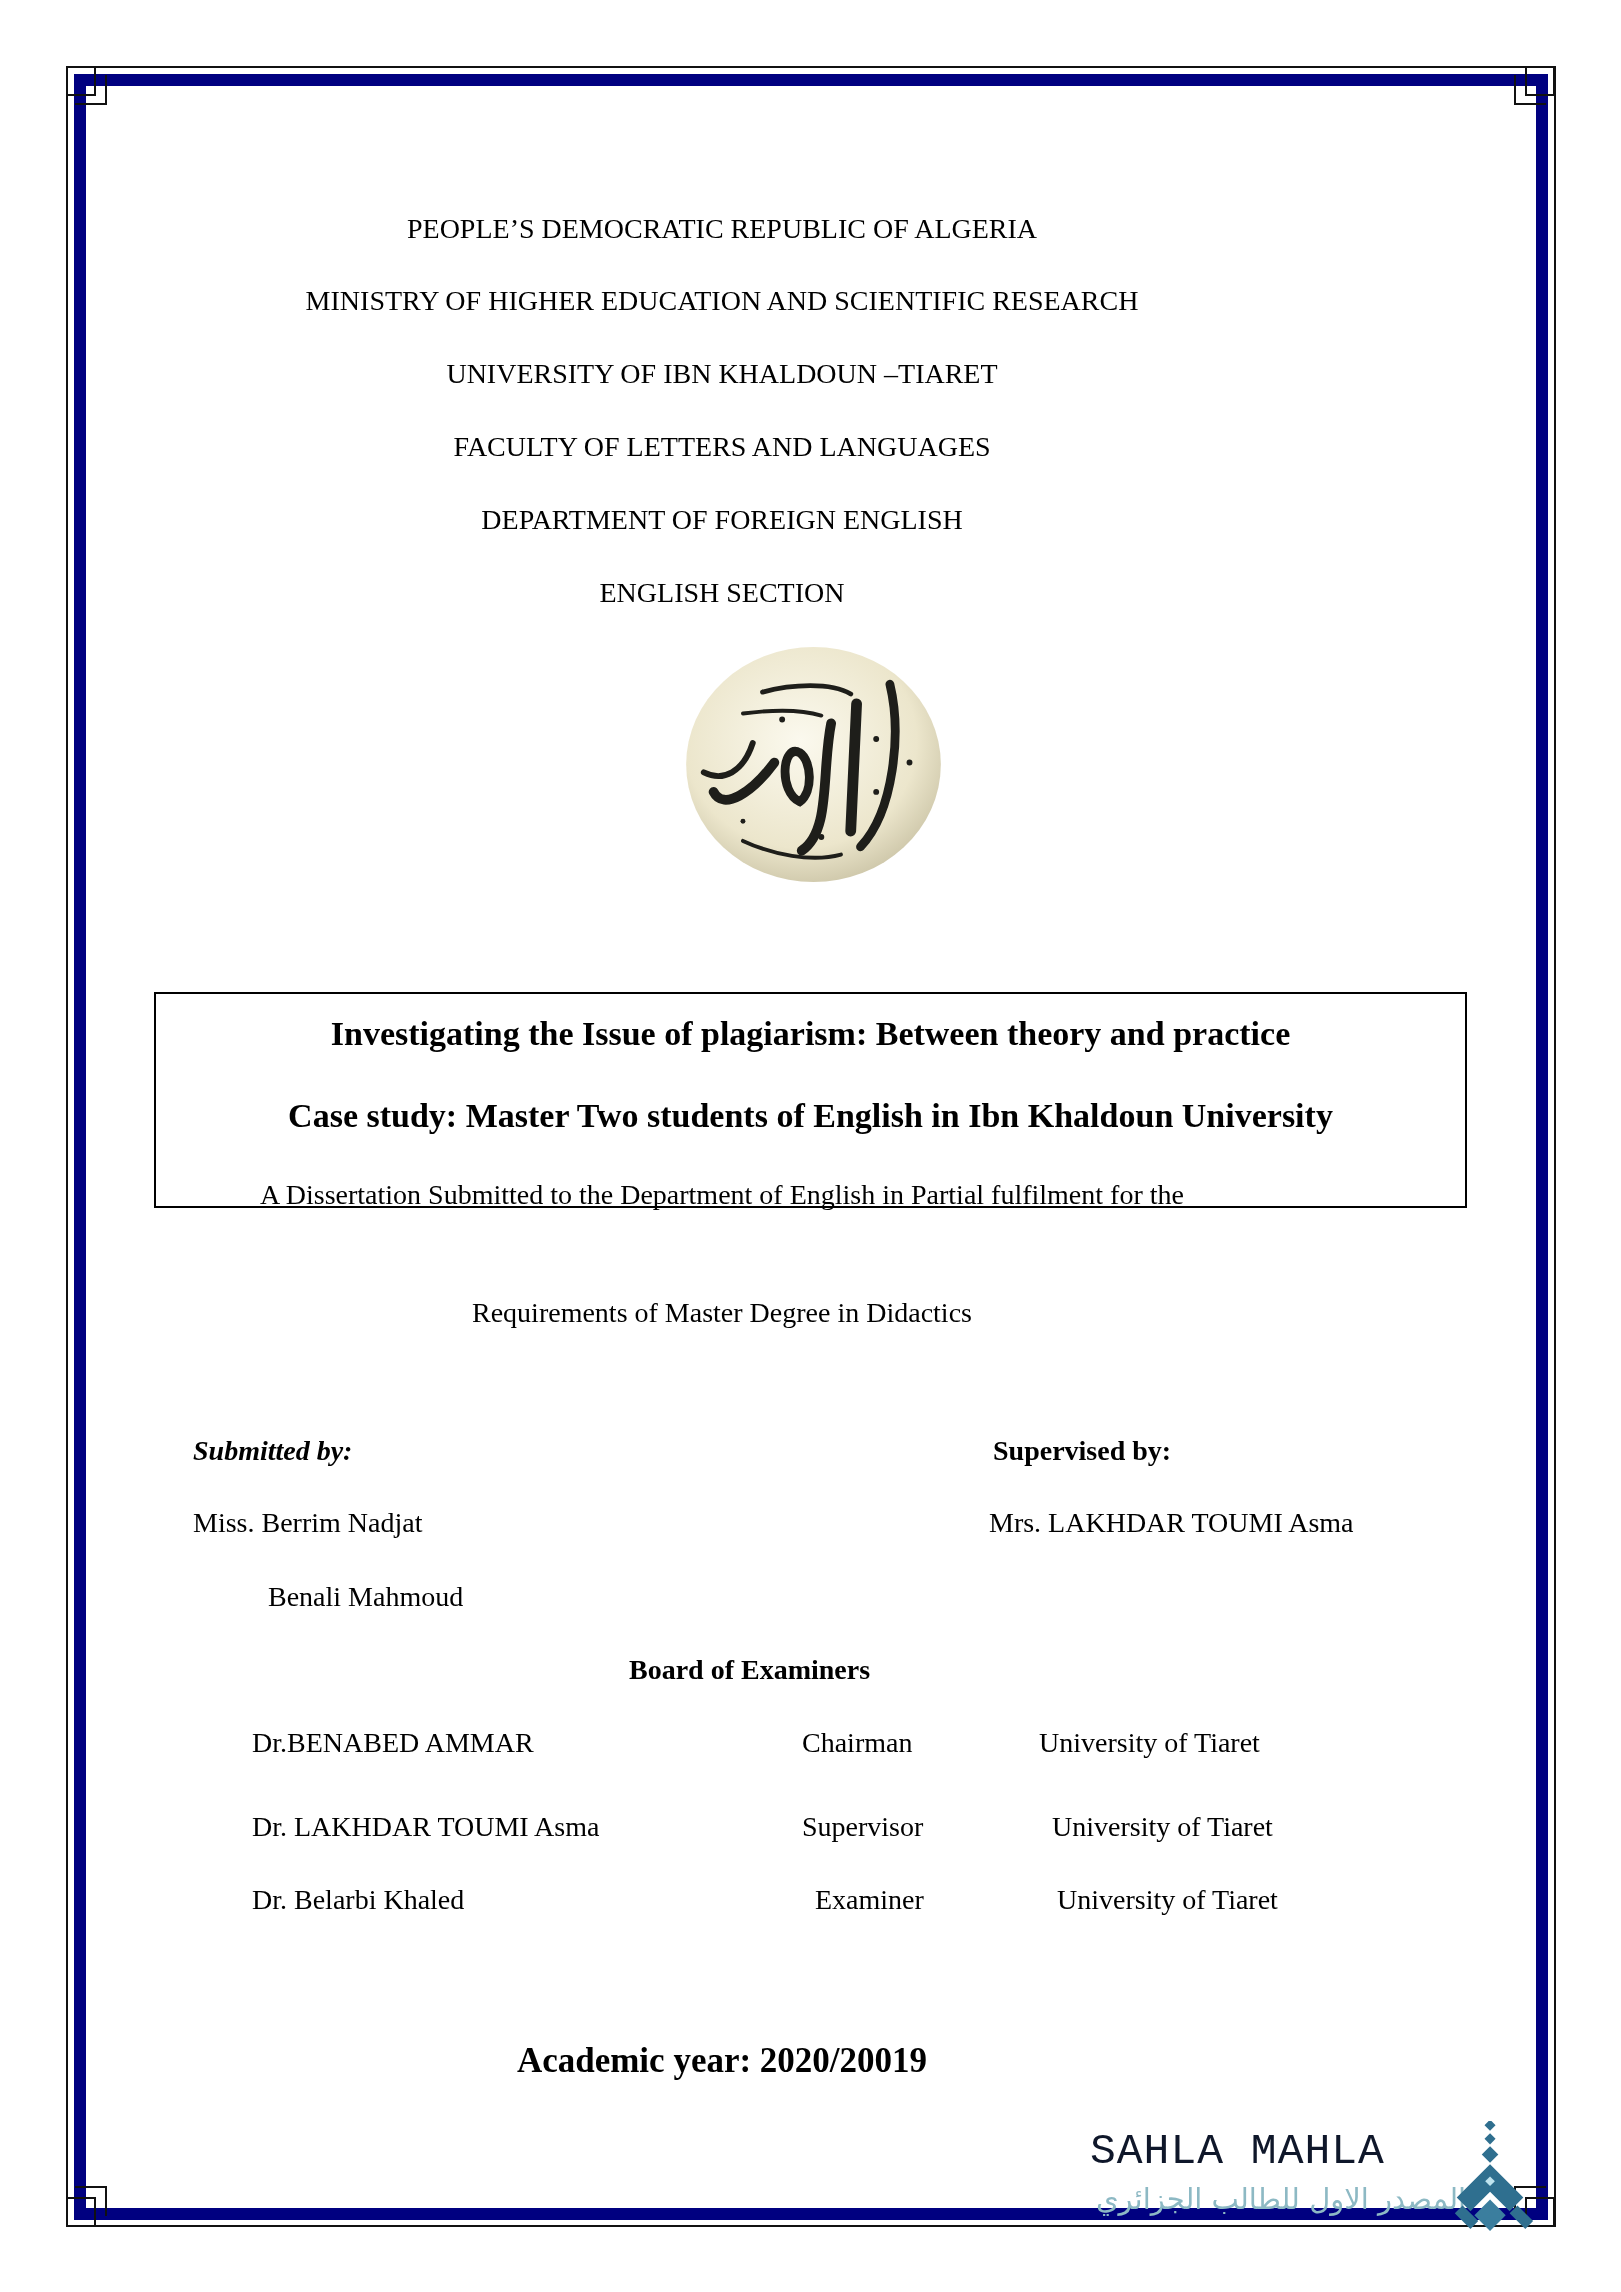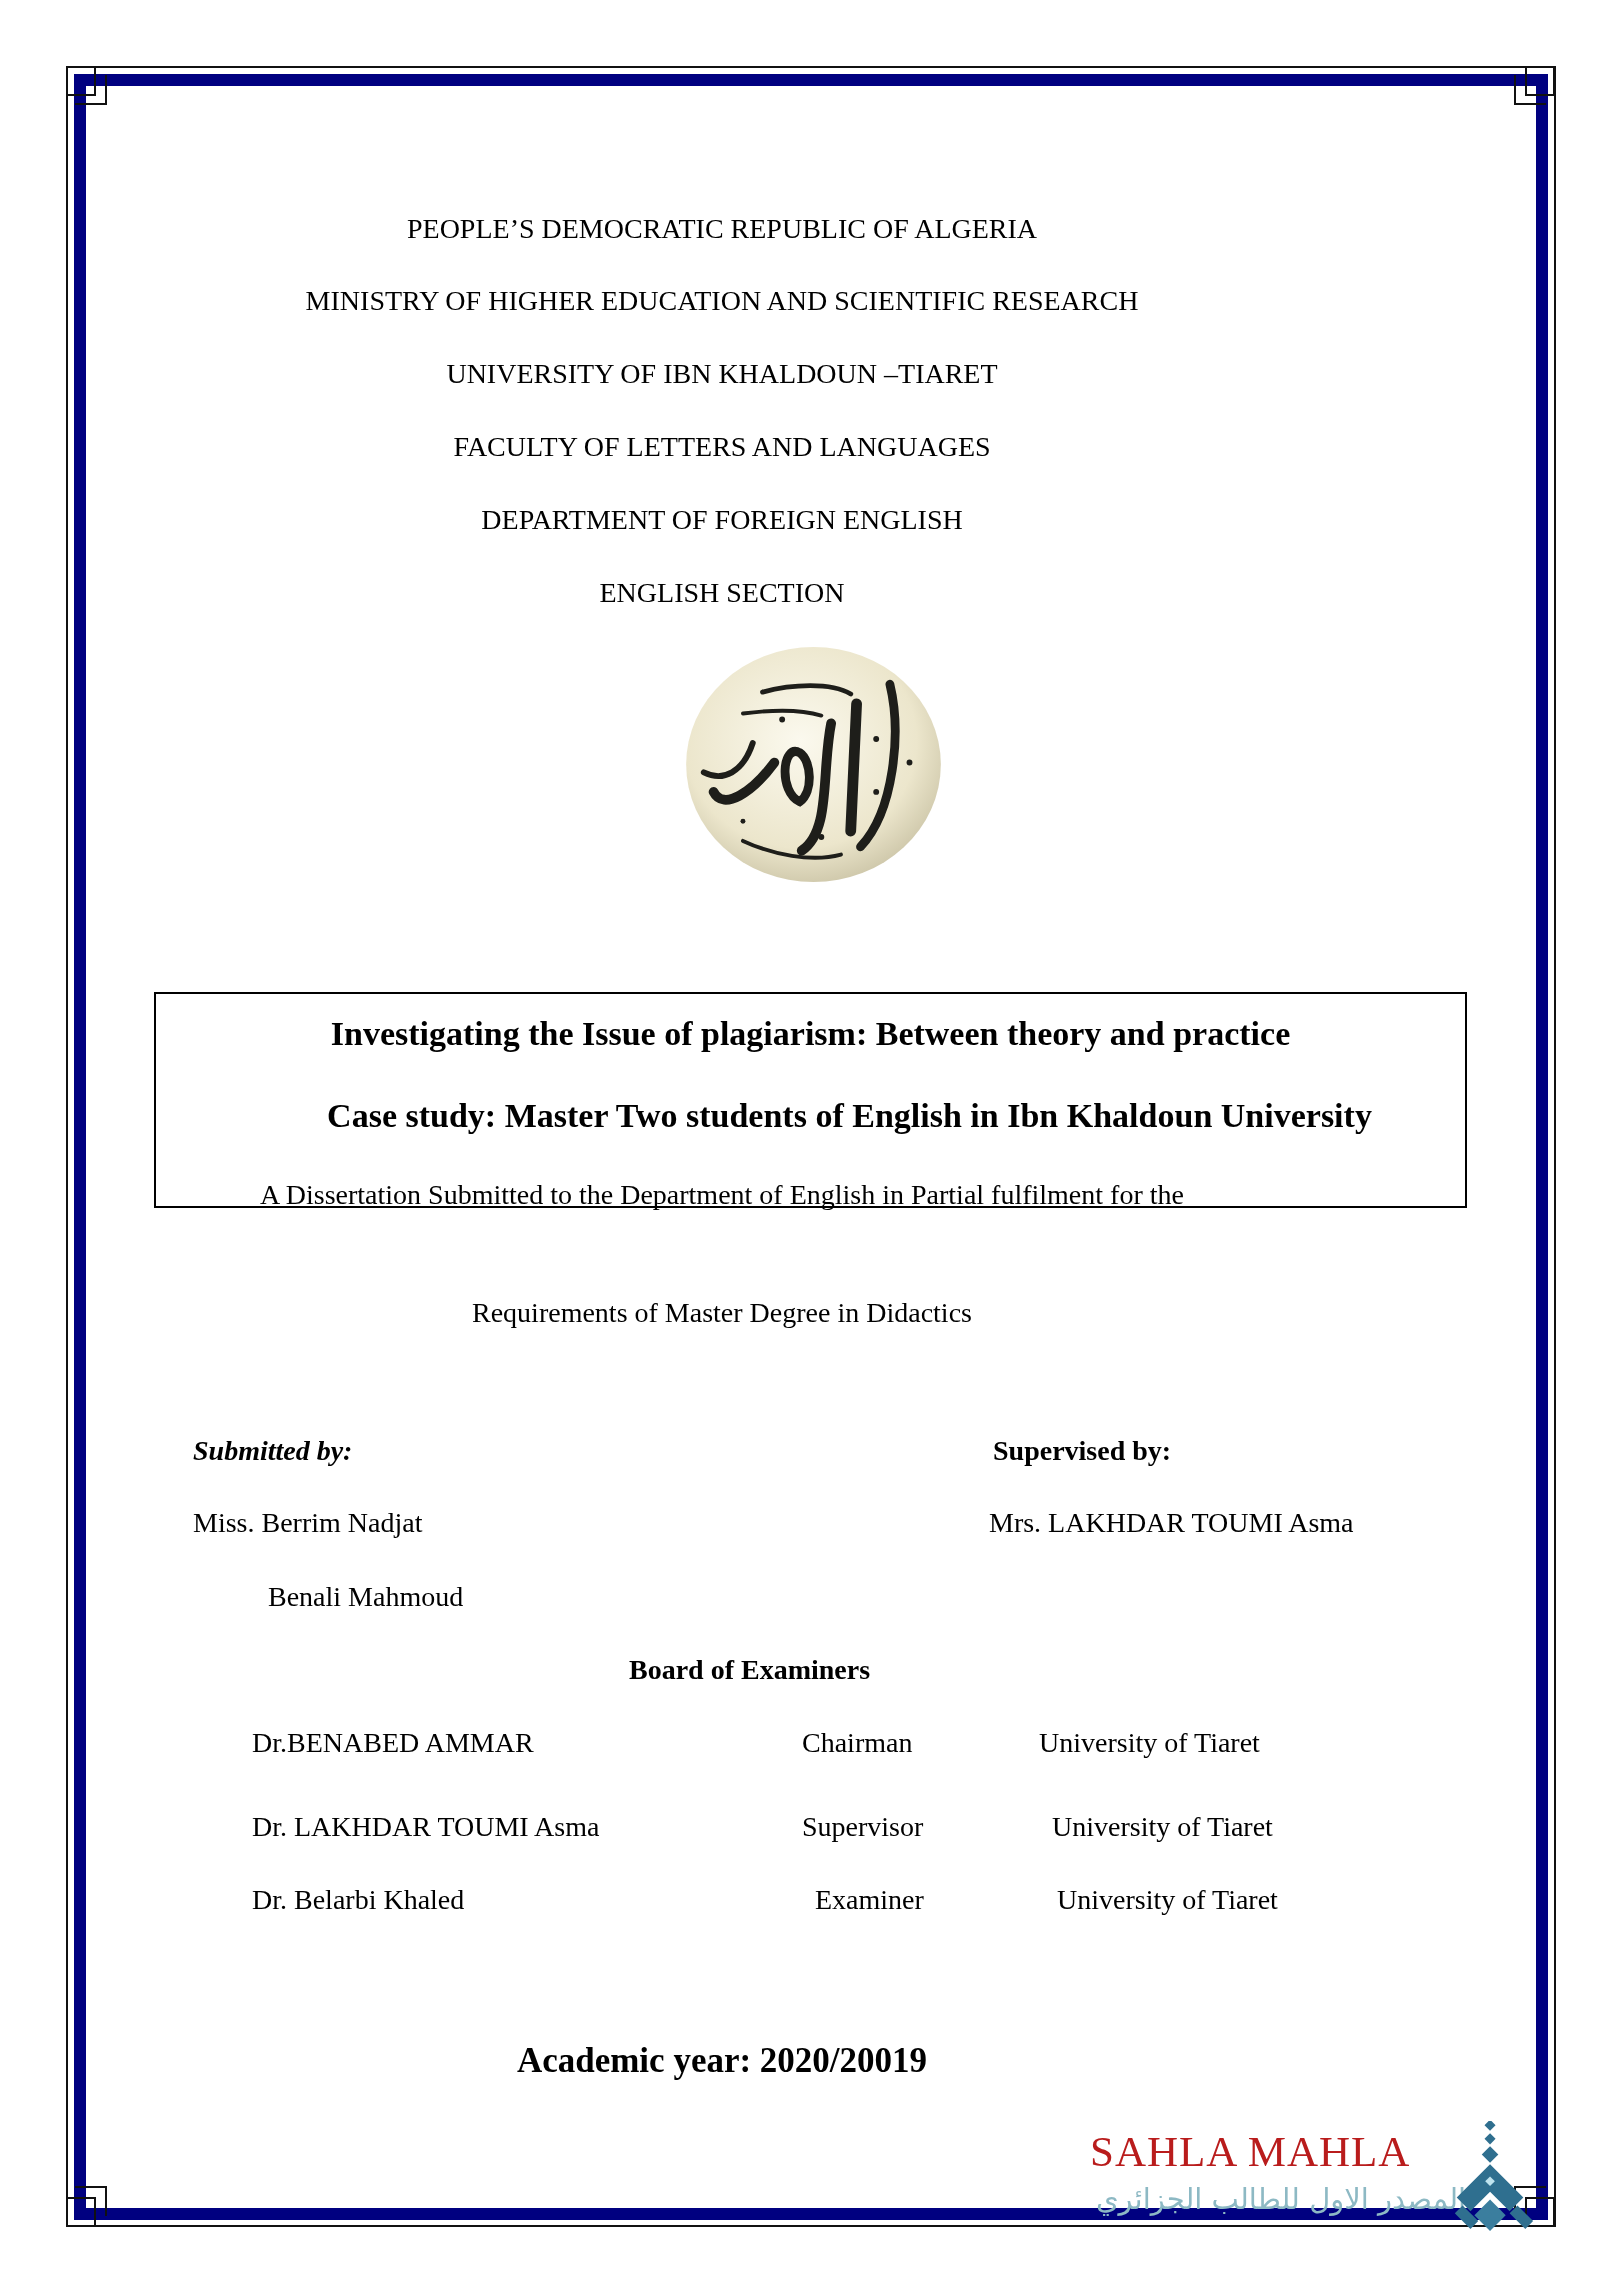--- a/index.html
+++ b/index.html
@@ -23,22 +23,22 @@
   .sub { font-size: 28px; }
   .abs { position: absolute; white-space: nowrap; font-size: 28px; }
   .bold { font-weight: bold; }
   .year { font-size: 35px; font-weight: bold; }
 
   
   .seal { position: absolute; left: 684px; top: 645px; width: 259px; height: 239px; }
 
   
   .wm { position: absolute; left: 1090px; top: 2127px; width: 441px; height: 108px; }
-  .wm-text { position: absolute; left: 0; top: 0; font-family: Liberation Serif, serif;
-             font-size: 43px; color: #b91c1c; letter-spacing: 1px; white-space: nowrap; }
+  .wm-text { position: absolute; left: 0; top: 0; font-family: Liberation Mono, monospace;
+             font-size: 43px; color: #0f172a; letter-spacing: 1px; white-space: nowrap; }
   .wm-arabic { position: absolute; left: 5.9px; top: 55px; font-family: "DejaVu Sans", sans-serif;
                font-size: 29px; color: #8db9c4; white-space: nowrap; direction: rtl; }
 </style>
 </head>
 <body>
 
 <div class="frame-line"></div>
 <div class="frame-blue"></div>
 
 <div class="corner-sq" style="left:66px;top:66px;"></div>
@@ -84,21 +84,21 @@
       <circle cx="100" cy="76" r="3"></circle>
         <circle cx="140" cy="196" r="3"></circle>
       <circle cx="60" cy="180" r="2.5"></circle>
         <circle cx="230" cy="120" r="3"></circle>
     </g>
   </svg>
 </div>
 
 <div class="title-box">
   <div class="title-line" style="top:20.6px;">Investigating the Issue of plagiarism: Between theory and practice</div>
-  <div class="title-line" style="top:103px;padding-left:39px;">Case study: Master Two students of English in Ibn Khaldoun University</div>
+  <div class="title-line" style="top:103px;">Case study: Master Two students of English in Ibn Khaldoun University</div>
 </div>
 
 <div class="center sub" style="top:1179px;">A Dissertation Submitted to the Department of English in Partial fulfilment for the</div>
 <div class="center sub" style="top:1287px;margin-top:10px;">Requirements of Master Degree in Didactics</div>
 
 <div class="abs bold" style="left:193px;top:1435px;font-style:italic;">Submitted by:</div>
 <div class="abs bold" style="left:993px;top:1435px;">Supervised by:</div>
 <div class="abs" style="left:193px;top:1507px;">Miss. Berrim Nadjat</div>
 <div class="abs" style="left:989px;top:1507px;">Mrs. LAKHDAR TOUMI Asma</div>
 <div class="abs" style="left:268px;top:1581px;">Benali  Mahmoud</div>

